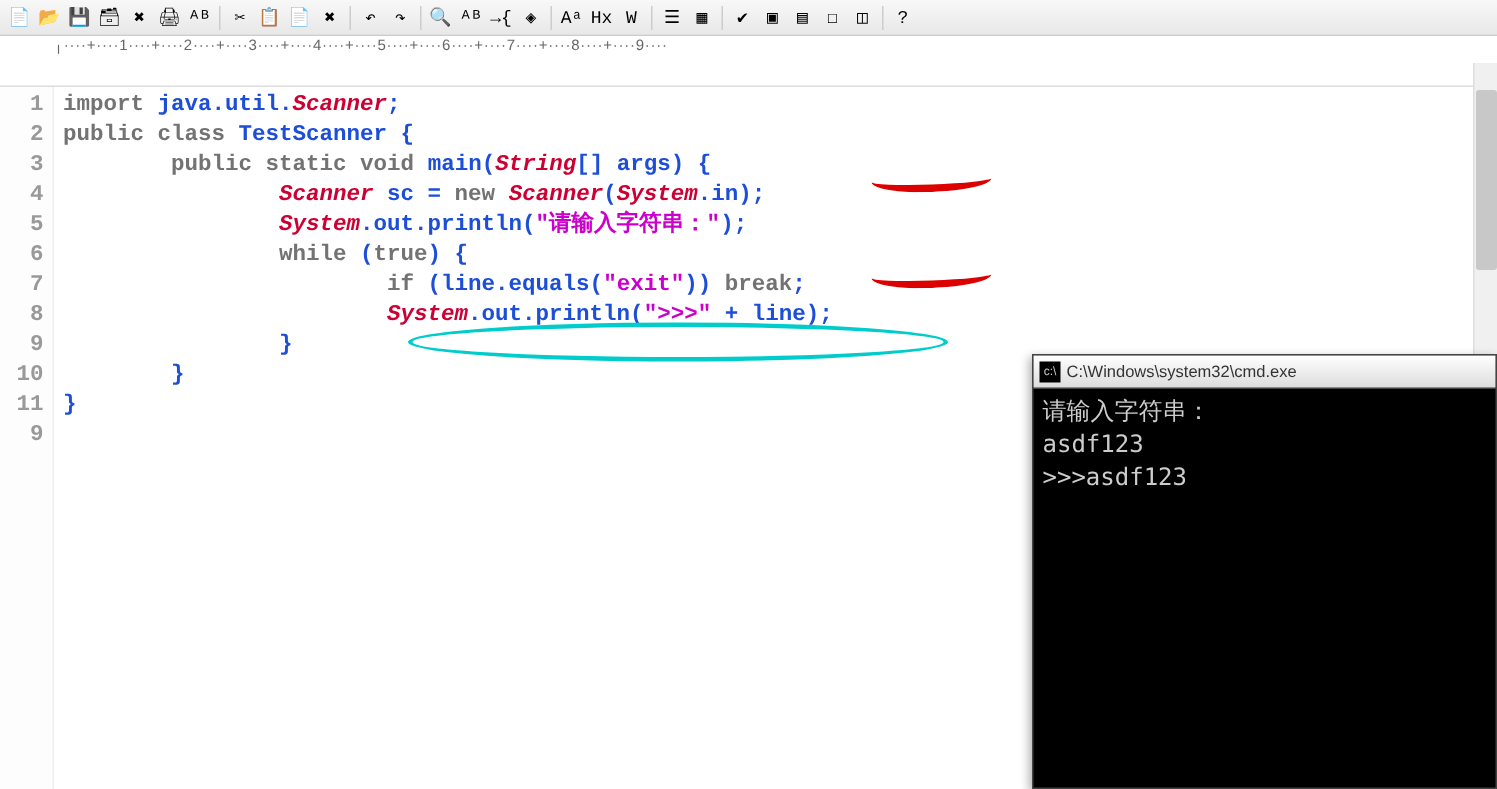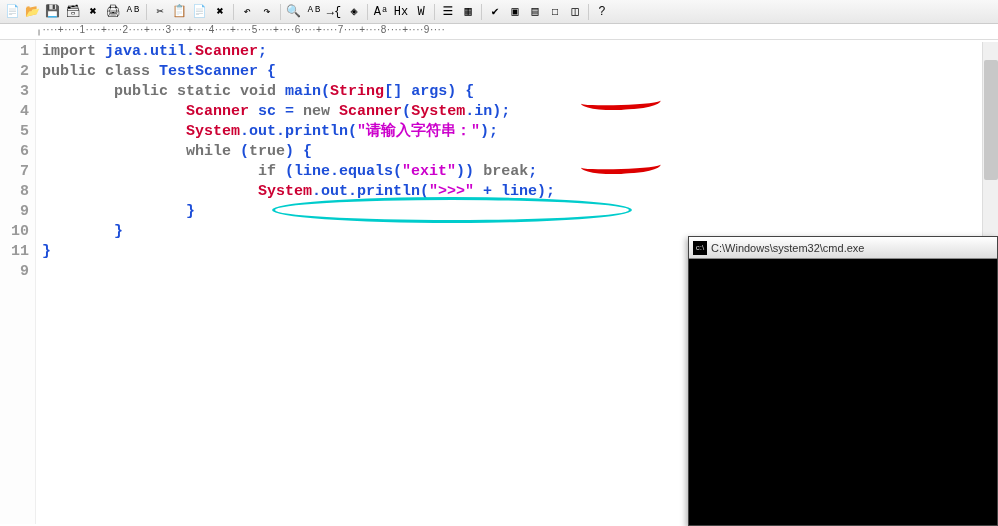--- a/index.html
+++ b/index.html
@@ -30,21 +30,21 @@
   font-size: 12px;
   cursor: pointer;
 }
 .tb-sep {
   width: 1px;
   height: 16px;
   background: #ccc;
   margin: 0 2px;
 }
 .ruler {
-  height: 16px;
+  height: 34px;
   background: #fff;
   border-bottom: 1px solid #ddd;
   font-size: 10px;
   color: #666;
   padding-left: 36px;
   white-space: nowrap;
   overflow: hidden;
   font-family: Arial, sans-serif;
   letter-spacing: 0.5px;
 }
@@ -66,21 +66,21 @@
 .gutter div { height: 20px; line-height: 20px; padding-right: 6px; }
 .code {
   flex: 1;
   padding-top: 2px;
   padding-left: 6px;
   font-size: 15px;
   position: relative;
 }
 .line { height: 20px; line-height: 20px; white-space: pre; font-weight: bold; }
 .kw { color: #737373; }
-.typ { color: #cc0033; }
+.typ { color: #cc0033; font-style: italic; }
 .str { color: #cc00cc; }
 .pln { color: #1d4ed8; }
 .annotate-red1 {
   position: absolute;
   top: 60px; left: 545px;
   width: 80px; height: 10px;
   border-bottom: 5px solid #d00;
   border-radius: 0 0 40px 40px / 0 0 8px 8px;
   transform: rotate(-2deg);
 }
@@ -233,13 +233,18 @@
 
 <div class="vscroll">
   <div class="vscroll-thumb"></div>
 </div>
 
 <div class="cmd-window">
   <div class="cmd-titlebar">
     <span class="cmd-icon">c:\</span>
     <span>C:\Windows\system32\cmd.exe</span>
   </div>
+  <div class="cmd-body" id="cmd-body">
+      <div>请输入字符串：</div>
+      <div>asdf123</div>
+      <div>&gt;&gt;&gt;asdf123</div>
+    </div>
 </div>
 
 </body></html>

